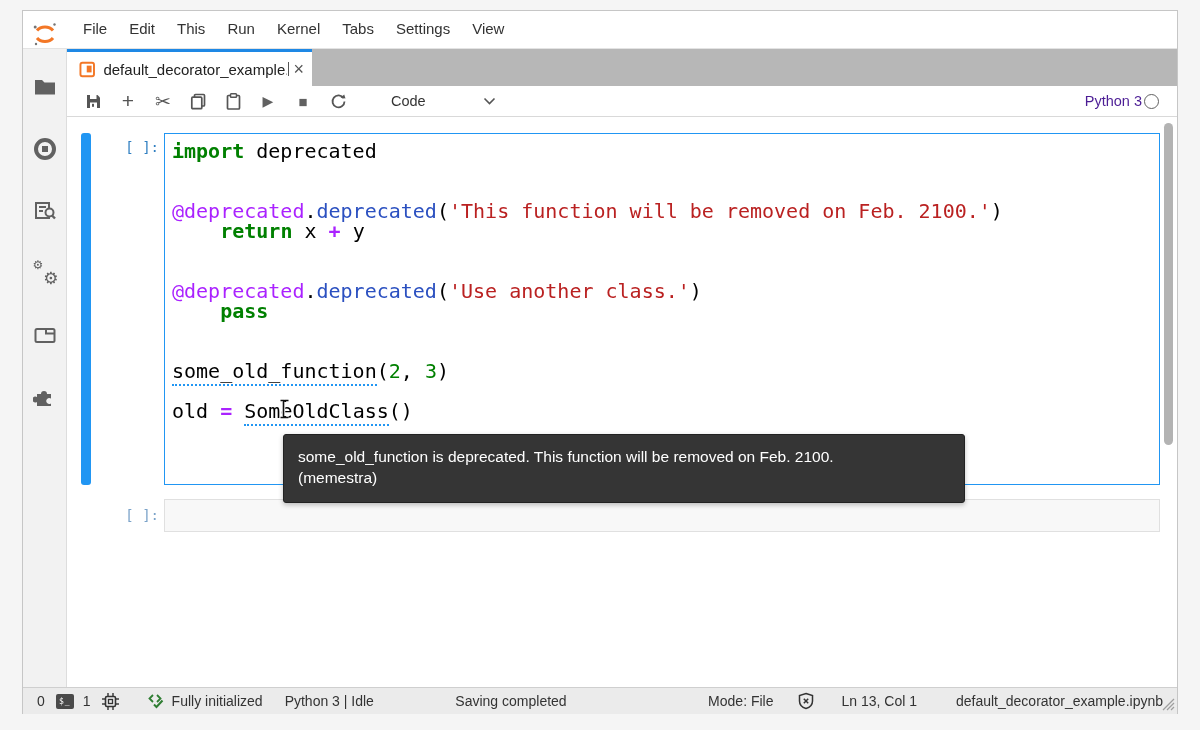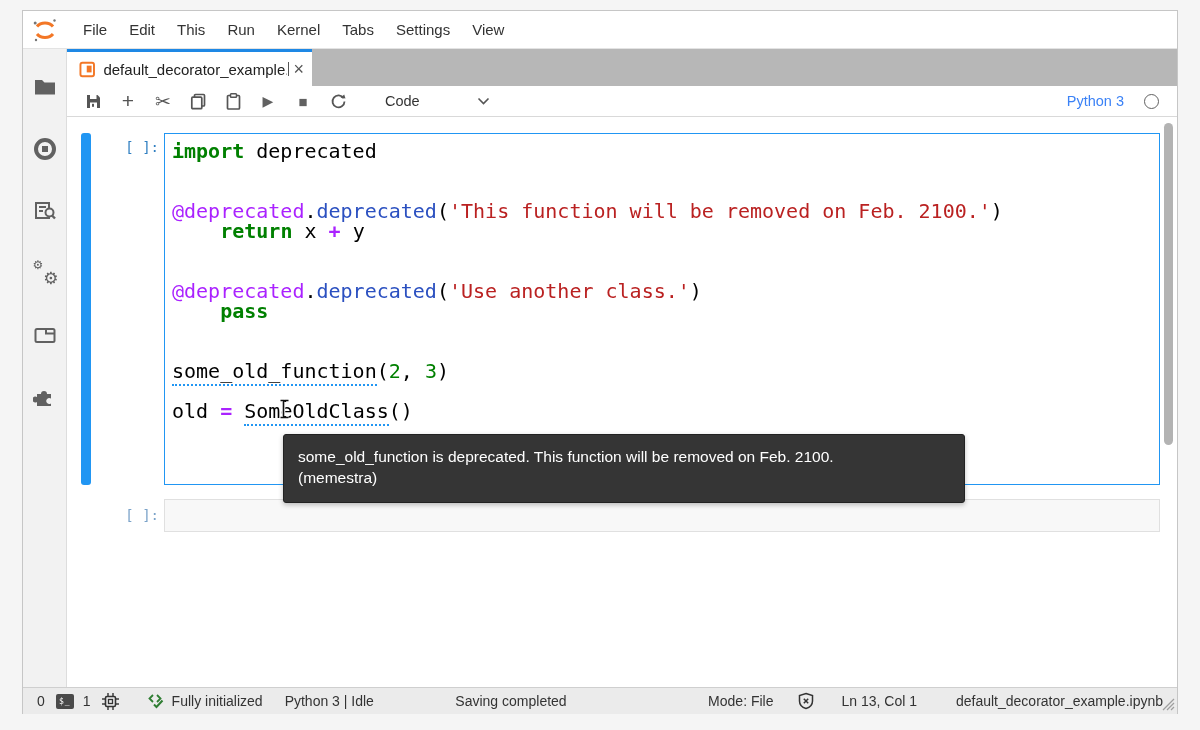--- a/index.html
+++ b/index.html
@@ -12,21 +12,21 @@
     color:#333;
   }
   #window {
     position:absolute; left:22px; top:10px; width:1156px; height:704px;
     background:#fff; border:1px solid #c6c6c6;
   }
   
   .menu-bar {
     position:absolute; left:0; top:0; width:1154px; height:38px;
     background:#fff; border-bottom:1px solid #e3e3e3;
-    display:flex; align-items:center;
+    display:flex; align-items:flex-end;
   }
   .logo { width:26px; height:28px; margin-left:9px; margin-right:14px; }
   .menu-item {
     font-size:15px; color:#333; padding:0 11px; cursor:default; line-height:38px;
   }
   
   .sidebar {
     position:absolute; left:0; top:38px; width:44px; height:638px;
     background:#f2f2f2; border-right:1px solid #ddd;
     display:flex; flex-direction:column; align-items:center;
@@ -51,24 +51,24 @@
   
   .toolbar {
     position:absolute; left:44px; top:75px; width:1110px; height:31px;
     background:#fff; border-bottom:1px solid #d9d9d9;
     display:flex; align-items:center; padding:0 14px;
   }
   .tool-btn {
     width:24px; height:24px; margin-right:11px; display:flex; align-items:center; justify-content:center;
     color:#555; font-size:17px; cursor:pointer;
   }
-  .celltype { font-size:14.5px; color:#333; margin-left:24px; }
+  .celltype { font-size:14.5px; color:#333; margin-left:30px; }
   .chev { margin-left:52px; }
   .toolbar-right { margin-left:auto; display:flex; align-items:center; }
-  .kernel-name { font-size:14.5px; color:#3b82f6; margin-right:20px;padding-left:22px; }
+  .kernel-name { font-size:14.5px; color:#4c1d95; margin-right:2px;padding-left:22px; }
   .kernel-status-circle { width:15px; height:15px; border:1.6px solid #616161; border-radius:50%; margin-right:4px; }
   
   .notebook {
     position:absolute; left:44px; top:106px; width:1110px; height:570px;
     background:#fff;
   }
   .cell-collapser {
     position:absolute; left:14px; top:16px; width:10px; height:352px;
     background:#2196f3; border-radius:3px; cursor:pointer;
   }

